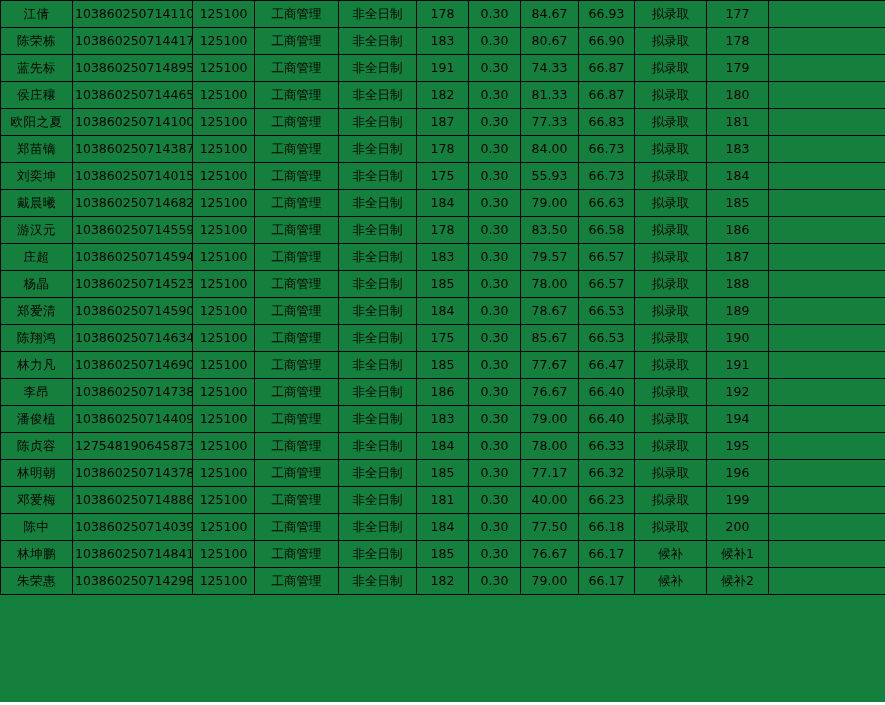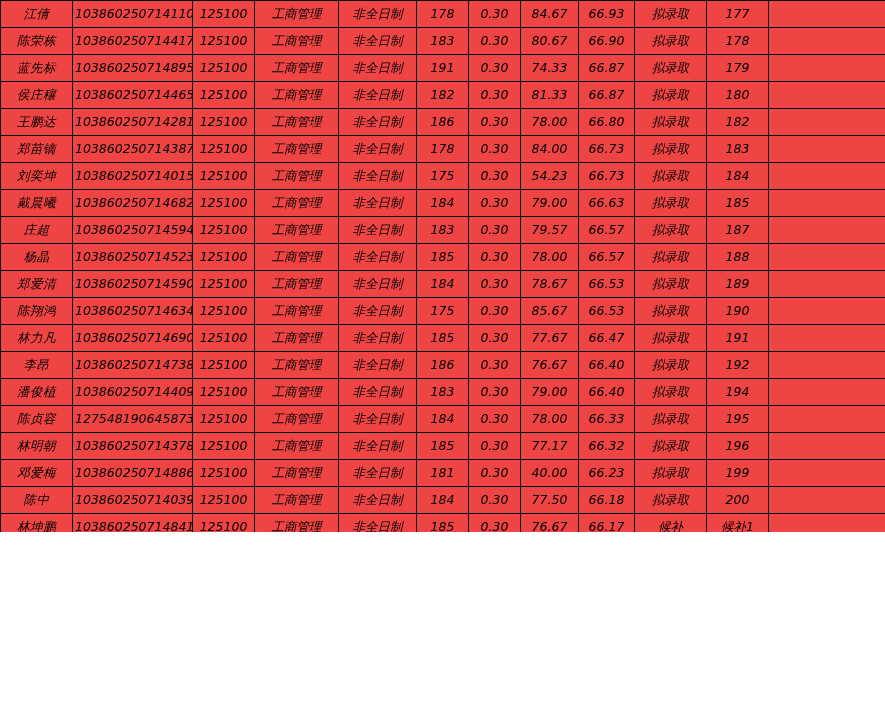--- a/index.html
+++ b/index.html
@@ -6,25 +6,24 @@
     margin: 0;
     padding: 0;
     background: #ffffff;
   }
   body {
     font-family: "DejaVu Sans", "Liberation Sans", sans-serif;
     color: #000000;
   }
   #page {
     width: 885px;
-    height: 532px;
+    height: 702px;
     position: relative;
     overflow: hidden;
-    background: #ef4444;
-    font-style: italic;
+    background: #15803d;
   }
   table.admission-table {
     border-collapse: collapse;
     table-layout: fixed;
     width: 885px;
     border-top: 1px solid #000;
     border-left: 1px solid #000;
   }
   table.admission-table td {
     border-right: 1px solid #000;
@@ -125,31 +124,31 @@
           <td>非全日制</td>
           <td>182</td>
           <td>0.30</td>
           <td>81.33</td>
           <td>66.87</td>
           <td>拟录取</td>
           <td>180</td>
           <td class="note"></td>
         </tr>
         <tr>
-          <td class="name">王鹏达</td>
-          <td class="ticket">103860250714281</td>
-          <td>125100</td>
-          <td>工商管理</td>
-          <td>非全日制</td>
-          <td>186</td>
-          <td>0.30</td>
-          <td>78.00</td>
-          <td>66.80</td>
-          <td>拟录取</td>
-          <td>182</td>
+          <td class="name">欧阳之夏</td>
+          <td class="ticket">103860250714100</td>
+          <td>125100</td>
+          <td>工商管理</td>
+          <td>非全日制</td>
+          <td>187</td>
+          <td>0.30</td>
+          <td>77.33</td>
+          <td>66.83</td>
+          <td>拟录取</td>
+          <td>181</td>
           <td class="note"></td>
         </tr>
         <tr>
           <td class="name">郑苗镝</td>
           <td class="ticket">103860250714387</td>
           <td>125100</td>
           <td>工商管理</td>
           <td>非全日制</td>
           <td>178</td>
           <td>0.30</td>
@@ -160,38 +159,52 @@
           <td class="note"></td>
         </tr>
         <tr>
           <td class="name">刘奕坤</td>
           <td class="ticket">103860250714015</td>
           <td>125100</td>
           <td>工商管理</td>
           <td>非全日制</td>
           <td>175</td>
           <td>0.30</td>
-          <td>54.23</td>
+          <td>55.93</td>
           <td>66.73</td>
           <td>拟录取</td>
           <td>184</td>
           <td class="note"></td>
         </tr>
         <tr>
           <td class="name">戴晨曦</td>
           <td class="ticket">103860250714682</td>
           <td>125100</td>
           <td>工商管理</td>
           <td>非全日制</td>
           <td>184</td>
           <td>0.30</td>
           <td>79.00</td>
           <td>66.63</td>
           <td>拟录取</td>
           <td>185</td>
+          <td class="note"></td>
+        </tr>
+        <tr>
+          <td class="name">游汉元</td>
+          <td class="ticket">103860250714559</td>
+          <td>125100</td>
+          <td>工商管理</td>
+          <td>非全日制</td>
+          <td>178</td>
+          <td>0.30</td>
+          <td>83.50</td>
+          <td>66.58</td>
+          <td>拟录取</td>
+          <td>186</td>
           <td class="note"></td>
         </tr>
         <tr>
           <td class="name">庄超</td>
           <td class="ticket">103860250714594</td>
           <td>125100</td>
           <td>工商管理</td>
           <td>非全日制</td>
           <td>183</td>
           <td>0.30</td>
@@ -346,17 +359,31 @@
           <td class="ticket">103860250714841</td>
           <td>125100</td>
           <td>工商管理</td>
           <td>非全日制</td>
           <td>185</td>
           <td>0.30</td>
           <td>76.67</td>
           <td>66.17</td>
           <td>候补</td>
           <td>候补1</td>
+          <td class="note"></td>
+        </tr>
+        <tr>
+          <td class="name">朱荣惠</td>
+          <td class="ticket">103860250714298</td>
+          <td>125100</td>
+          <td>工商管理</td>
+          <td>非全日制</td>
+          <td>182</td>
+          <td>0.30</td>
+          <td>79.00</td>
+          <td>66.17</td>
+          <td>候补</td>
+          <td>候补2</td>
           <td class="note"></td>
         </tr>
       </tbody>
   </table>
 </div>
 
 </body></html>

